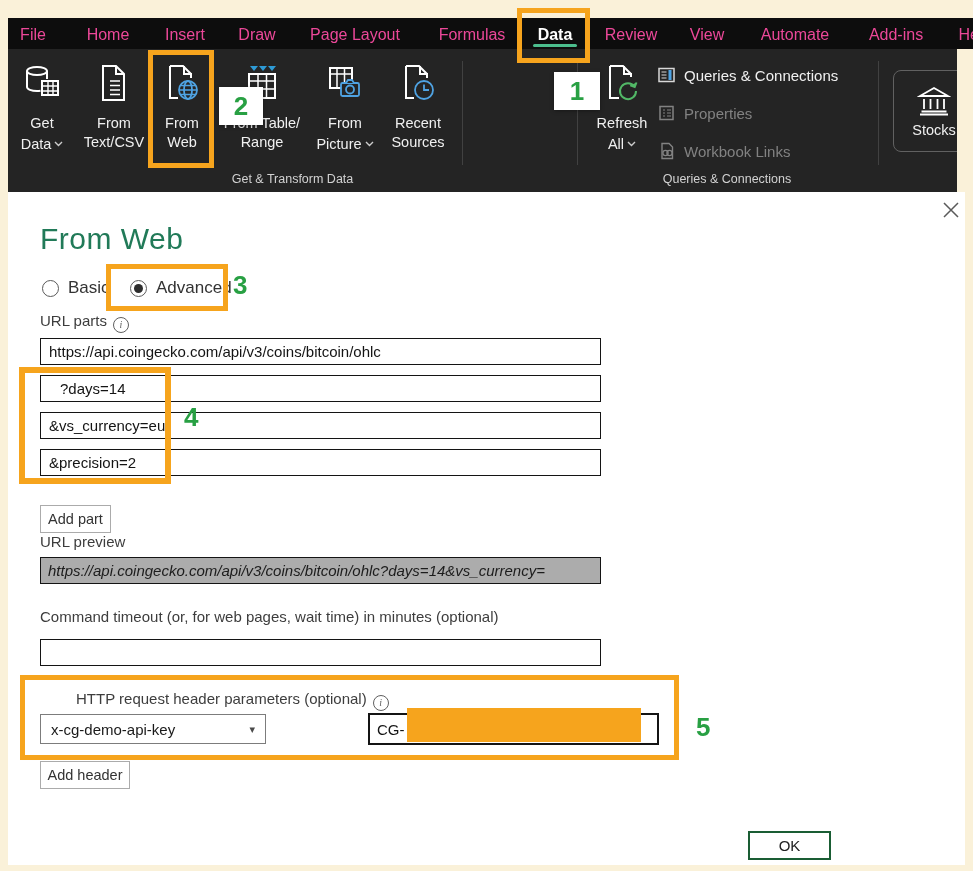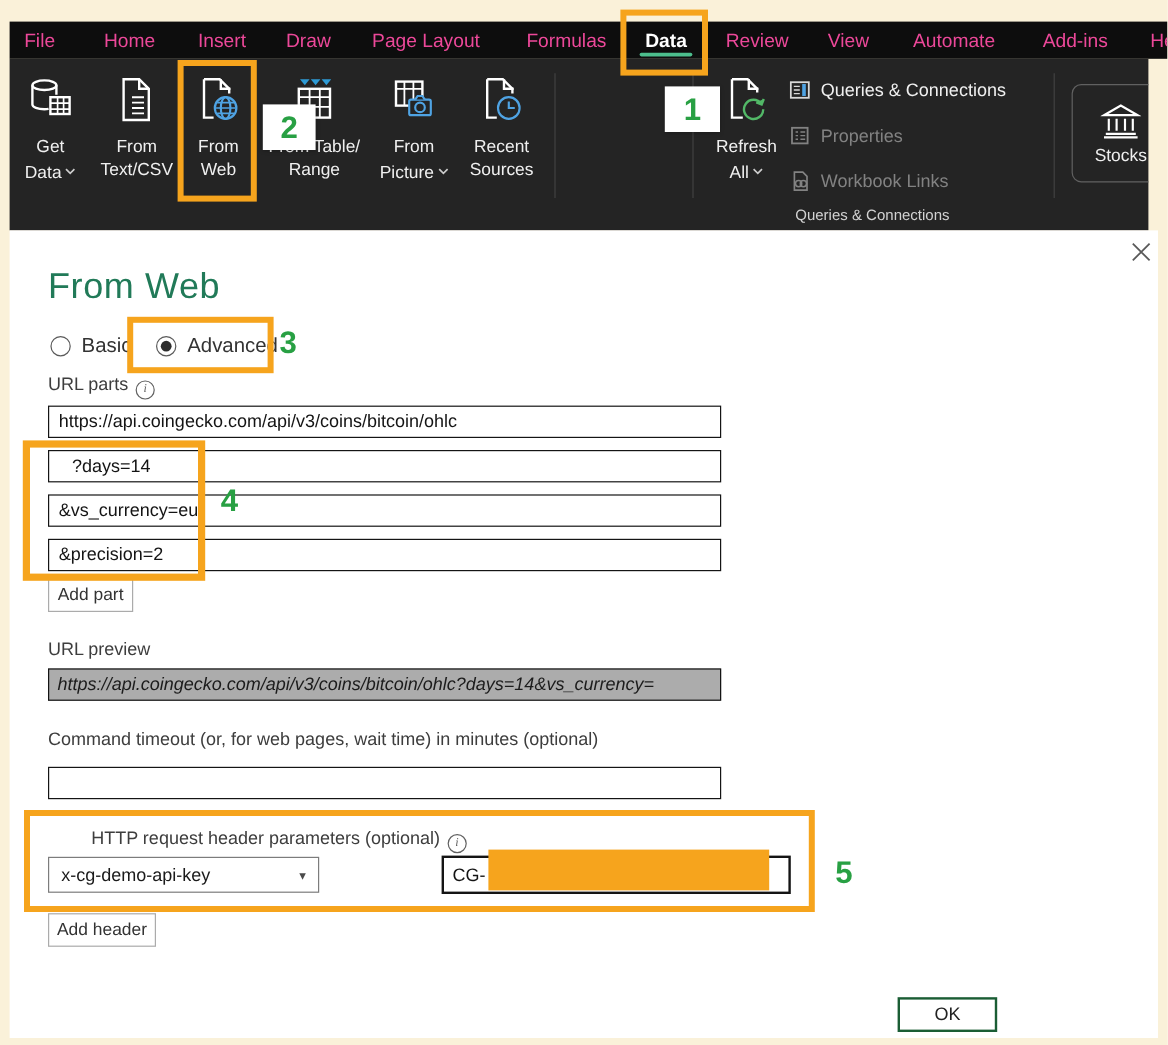--- a/index.html
+++ b/index.html
@@ -152,21 +152,21 @@
     position:absolute;left:399px;top:516px;width:234px;height:34px;
     background:#F6A41D;z-index:5;
   }
 
   .btn{
     position:absolute;background:#fff;border:1px solid #ababab;
     font:14.5px "Liberation Sans", sans-serif;color:#333;
     display:flex;align-items:center;justify-content:center;cursor:pointer;
     box-sizing:border-box;
   }
-  .btn-addpart{left:32px;top:290px;width:71px;height:28px;}
+  .btn-addpart{left:32px;top:313px;width:71px;height:28px;}
   .btn-addheader{left:32px;top:569px;width:90px;height:28px;}
   .btn-ok{left:740px;top:639px;width:83px;height:29px;border:2px solid #1A5D34;font-size:15px;color:#222;}
   .btn-cancel{left:857px;top:639px;width:70px;height:29px;border:1px solid #9e9e9e;font-size:15px;color:#0c4a6e;margin-top:48px;}
 
   
   .ann-box{
     position:absolute;border:5px solid #F6A41D;box-sizing:border-box;
     pointer-events:none;z-index:20;
   }
   .ab-data{left:517px;top:8px;width:73px;height:55px;}
@@ -339,20 +339,21 @@
         <path d="M7 14 v10 M13.5 14 v10 M20.5 14 v10 M27 14 v10"></path>
         <path d="M4.5 26.5 h25 M3 29.5 h28"></path>
       </svg>
       <span>Stocks</span>
     </button>
 
     <div class="vdiv vd-0"></div>
     <div class="vdiv vd-1"></div>
     <div class="vdiv vd-2"></div>
 
+    <div class="grouplbl gl-0">Get &amp; Transform Data</div>
     <div class="grouplbl gl-1">Queries &amp; Connections</div>
   </div>
 
   <div class="dialog">
 
     <button class="dlg-close" title="Close">
       <svg width="22" height="22" viewBox="0 0 22 22">
           <path d="M4 4 L18 18 M18 4 L4 18" stroke="#5a5a5a" stroke-width="1.5"></path>
         </svg>
     </button>

